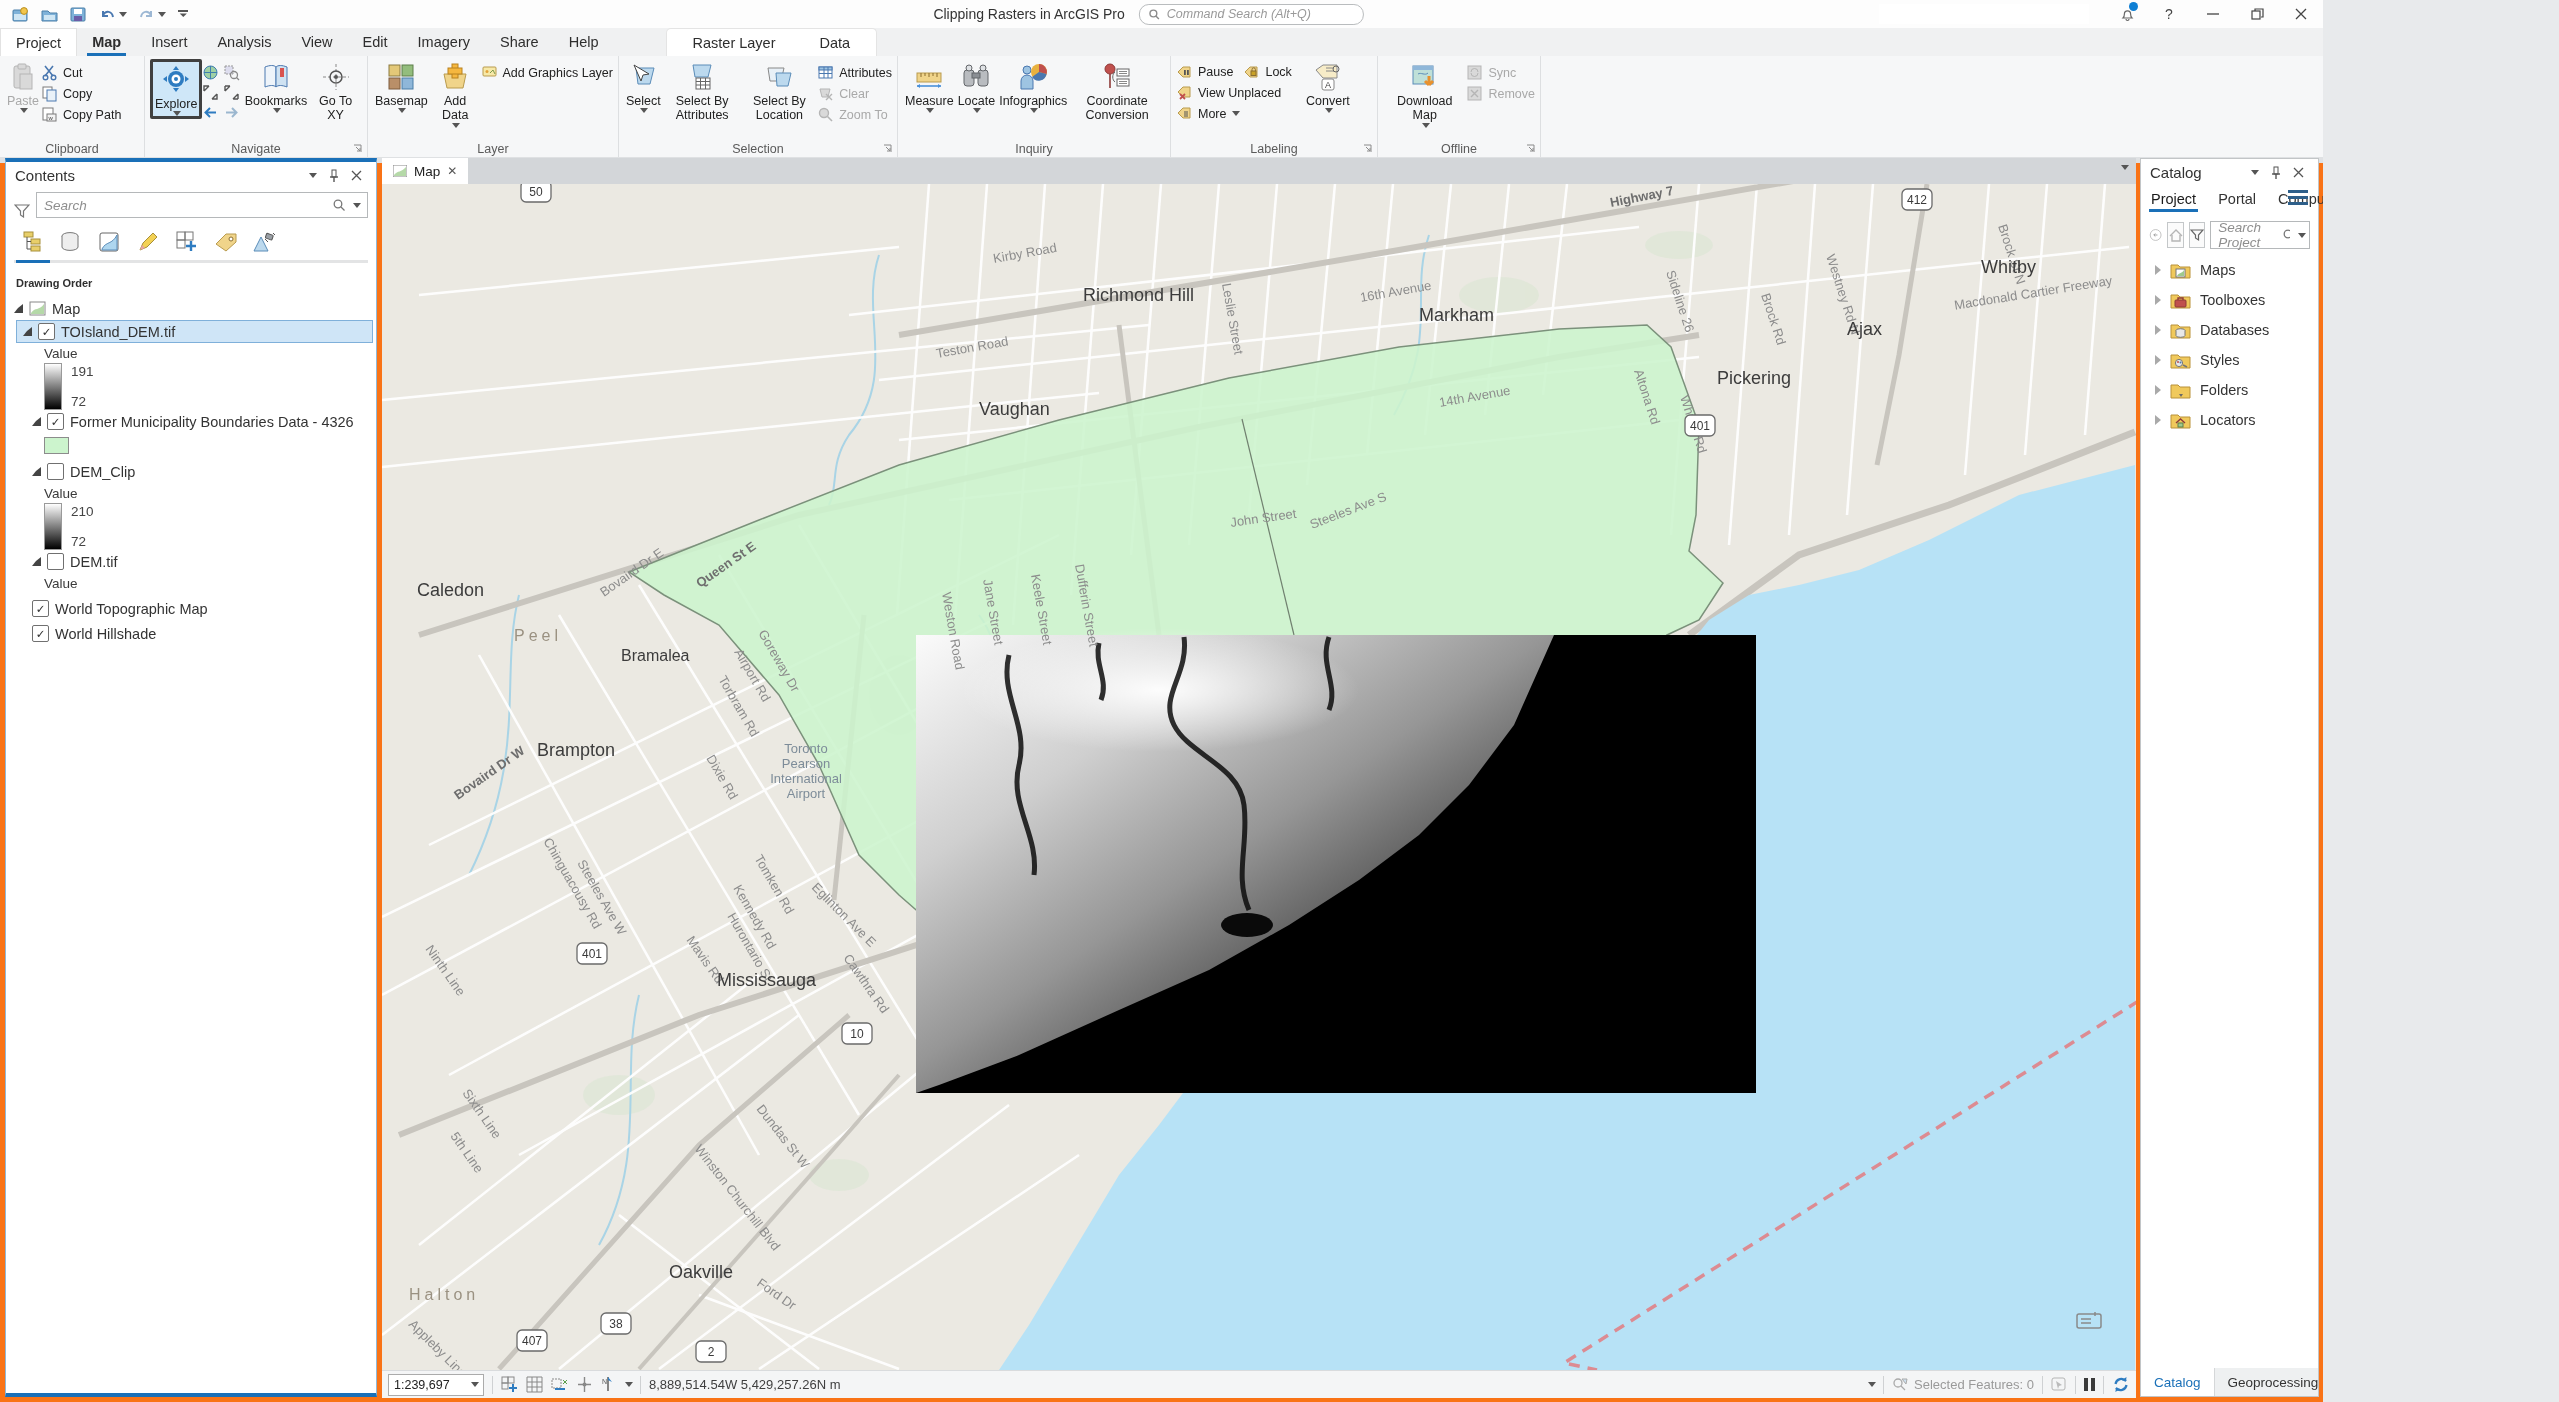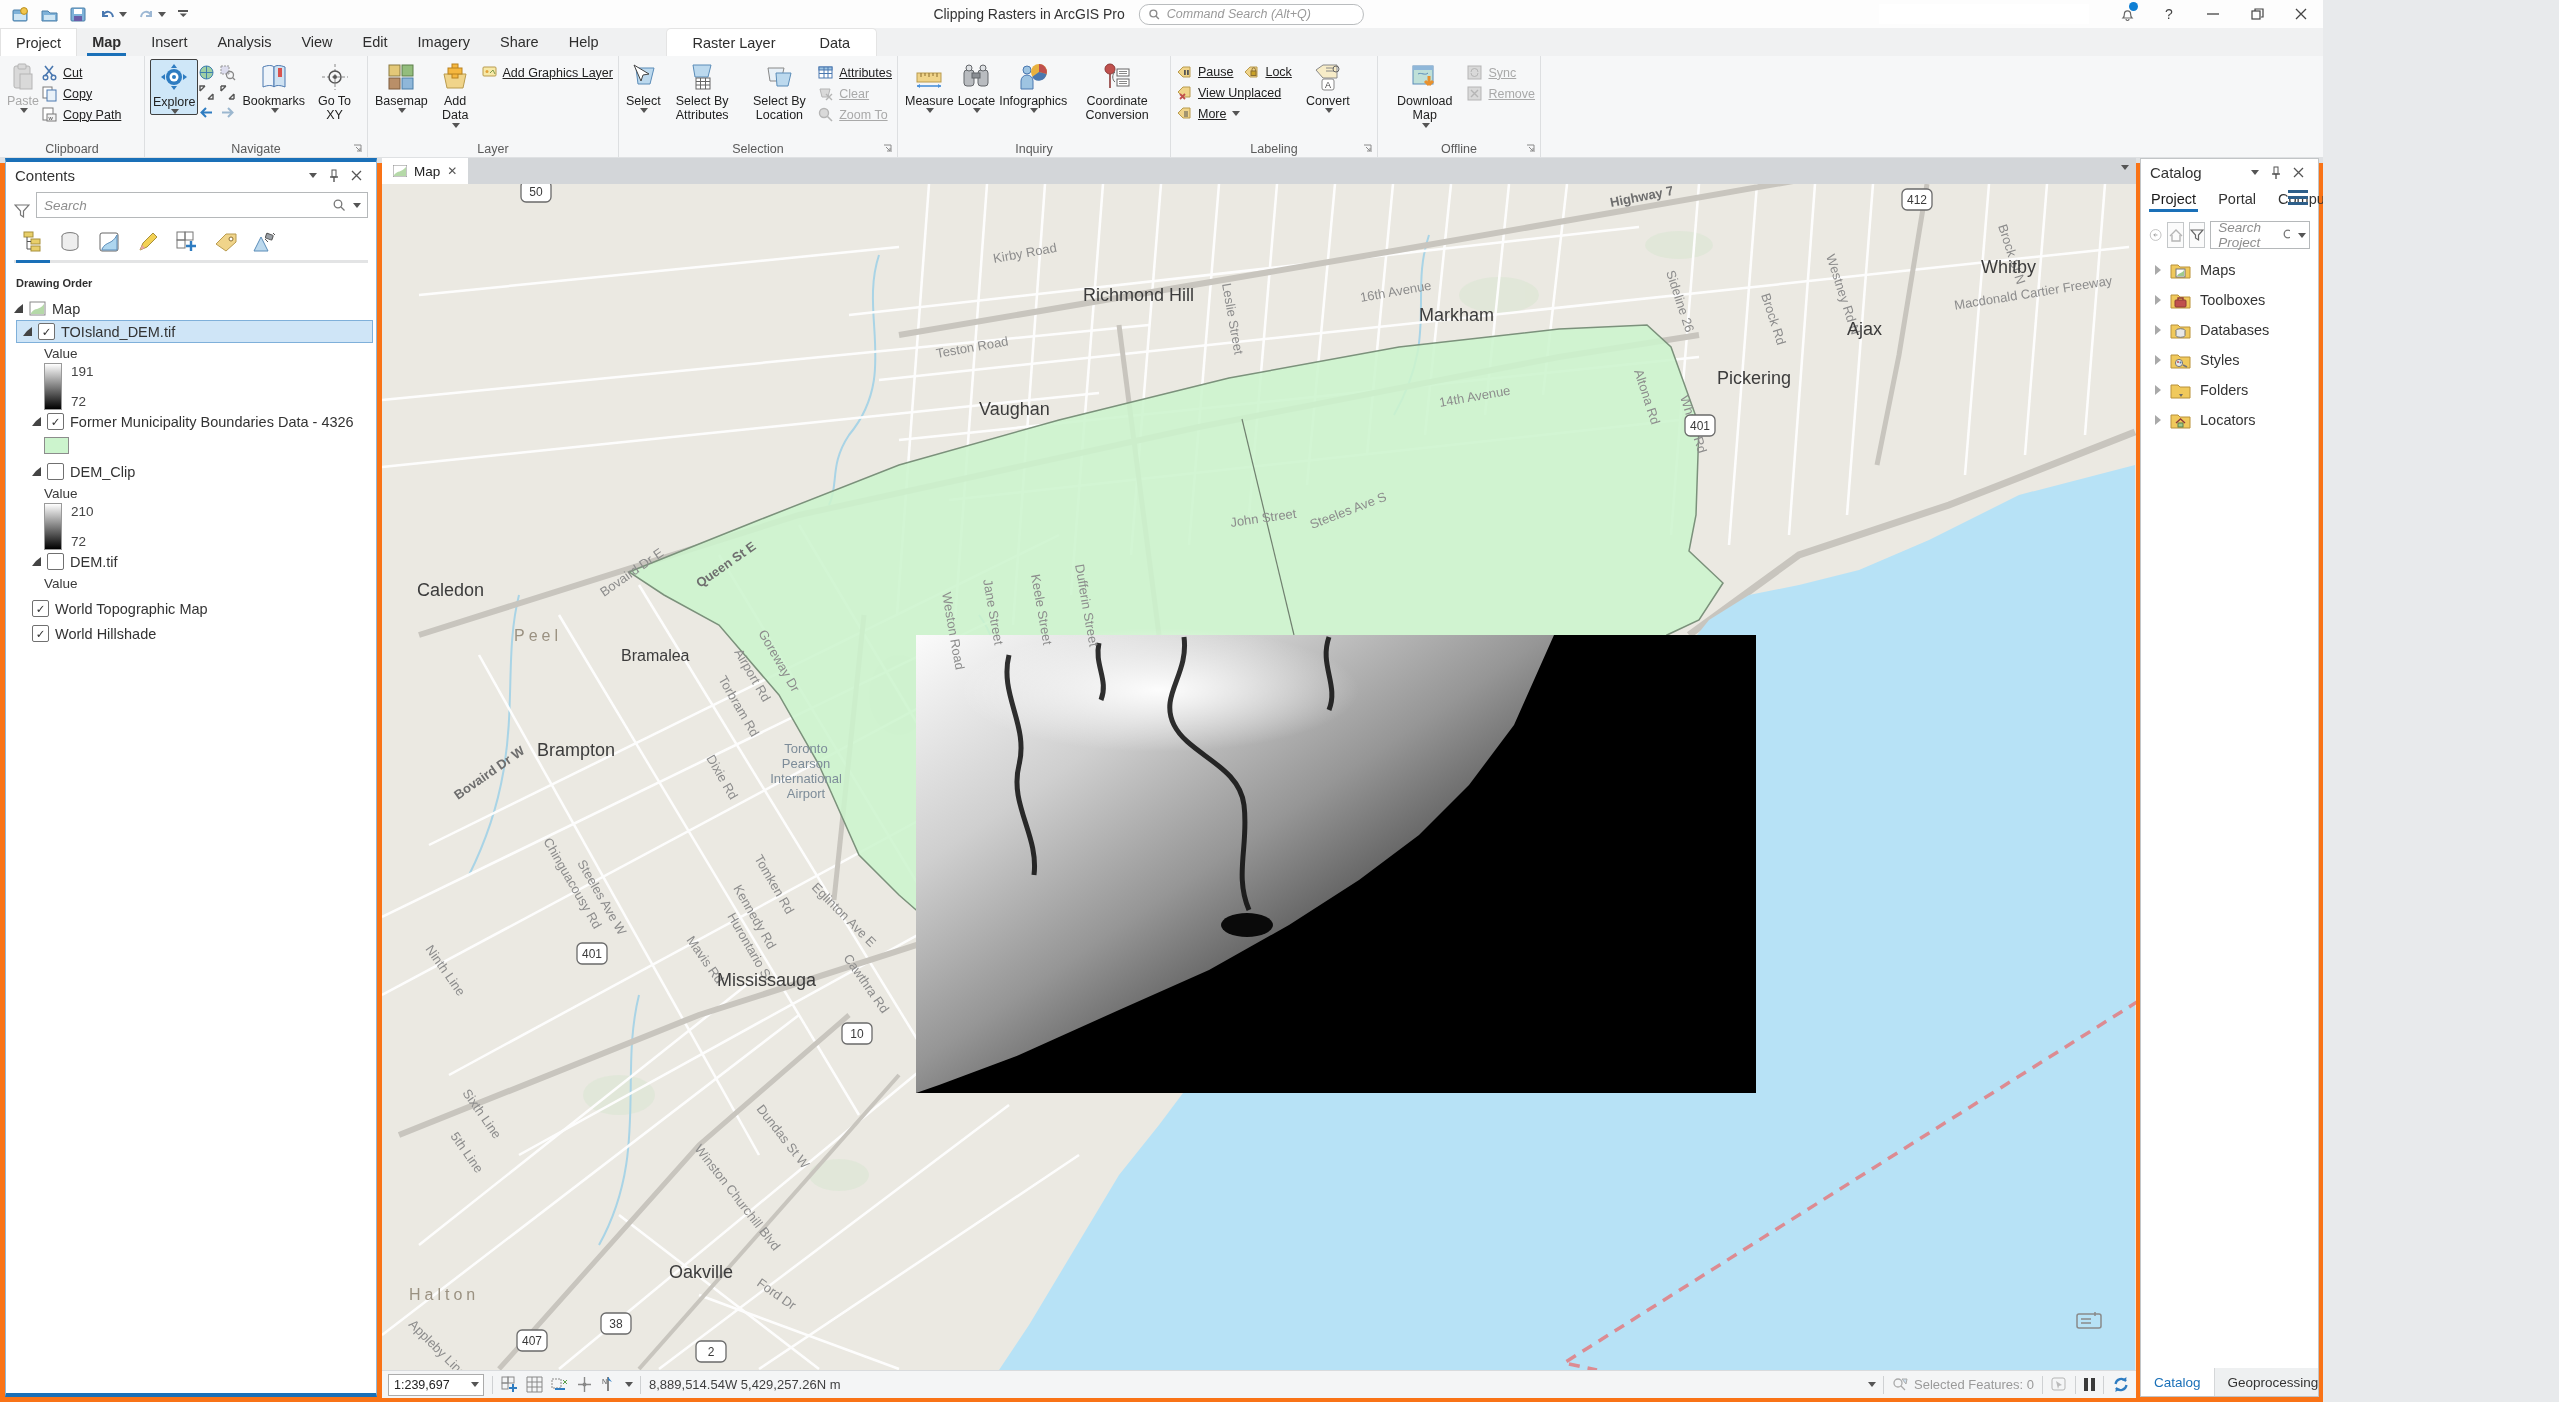--- a/index.html
+++ b/index.html
@@ -24,23 +24,23 @@
   .rtab.active::after{content:"";position:absolute;left:10px;right:10px;bottom:0;height:3px;background:#1a70b8;}
   .ctxgroup{margin-left:52px;background:#fff;border:1px solid #e4e4e4;border-bottom:none;border-radius:5px 5px 0 0;display:flex;padding:0 4px;}
   .ctxgroup .rtab{padding:0 22px;}
   
   .ribbon{position:absolute;top:56px;left:0;right:0;height:101px;background:#f6f7f8;border-bottom:1px solid #d4d6d8;display:flex;}
   .rgroup{position:relative;border-right:1px solid #dddfe1;padding:3px 5px 20px 5px;display:flex;align-items:flex-start;}
   .glabel{position:absolute;bottom:1px;left:0;right:0;text-align:center;font-size:12.5px;color:#5a5a5a;}
   .launcher{position:absolute;bottom:3px;right:4px;width:11px;height:11px;}
   .bigbtn{display:flex;flex-direction:column;align-items:center;padding:3px 2px 0;font-size:12.5px;line-height:1.15;text-align:center;color:#222;border-radius:2px;}
   .bigbtn .bicon{width:30px;height:30px;margin-bottom:2px;}
-  .explore-hl{background:#cfe7f8;border:1px solid #404040;}
+  .explore-hl{background:#cfe7f8;border:3px solid #404040;}
   .smallcol{display:flex;flex-direction:column;gap:2px;padding-top:4px;}
-  .smallbtn{display:flex;align-items:center;gap:5px;font-size:12.5px;color:#222;height:19px;white-space:nowrap;text-decoration:underline;}
+  .smallbtn{display:flex;align-items:center;gap:5px;font-size:12.5px;color:#222;height:19px;white-space:nowrap;}
   .sicon{width:17px;height:17px;flex:0 0 17px;}
   .dis{color:#a9a9a9;}
   .dis svg *{stroke:#b5b5b5 !important;fill:#d9d9d9 !important;}
   .chev{width:8px;height:5px;display:inline-block;position:relative;}
   .chev::before{content:"";position:absolute;left:1px;top:0;border-left:4px solid transparent;border-right:4px solid transparent;border-top:5px solid #555;}
   .tinyrow{display:flex;gap:4px;align-items:center;height:18px;}
   
   .strip-under-ribbon{position:absolute;top:157px;left:0;right:0;height:6px;background:#dfe1e3;}
   .panel-left{position:absolute;left:5px;top:158px;width:372px;bottom:5px;background:#fff;border:1px solid #8fb8d8;border-top:4px solid #1a70b8;border-bottom:4px solid #1a70b8;box-sizing:border-box;}
   .phead{height:27px;display:flex;align-items:center;padding:0 9px;font-size:15px;color:#333;}

